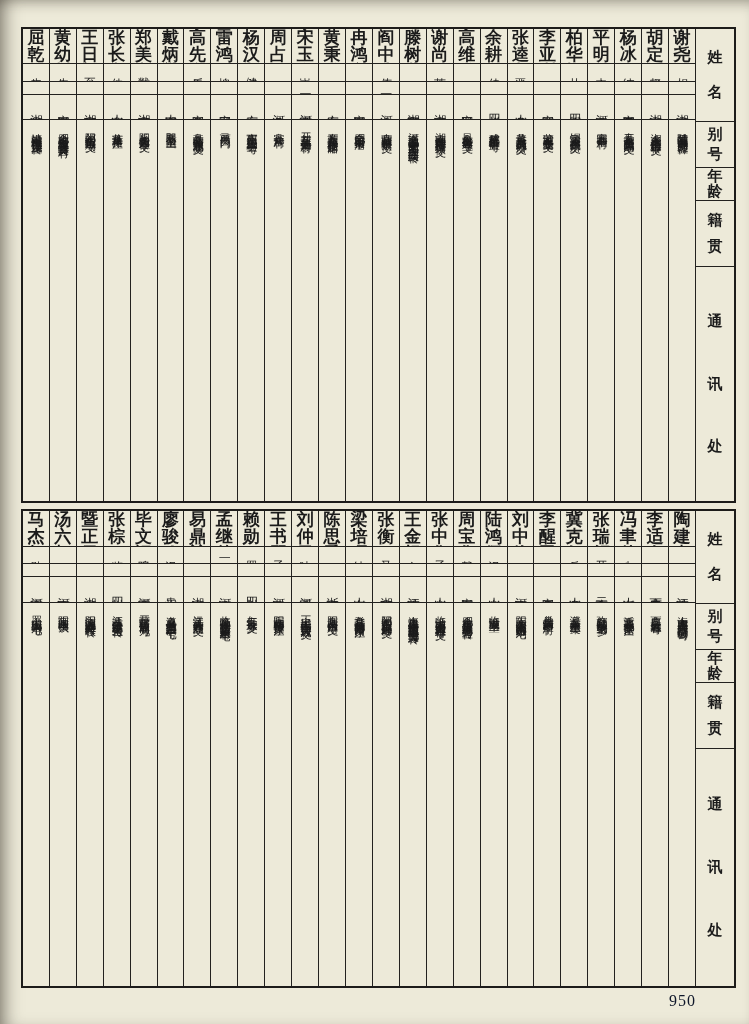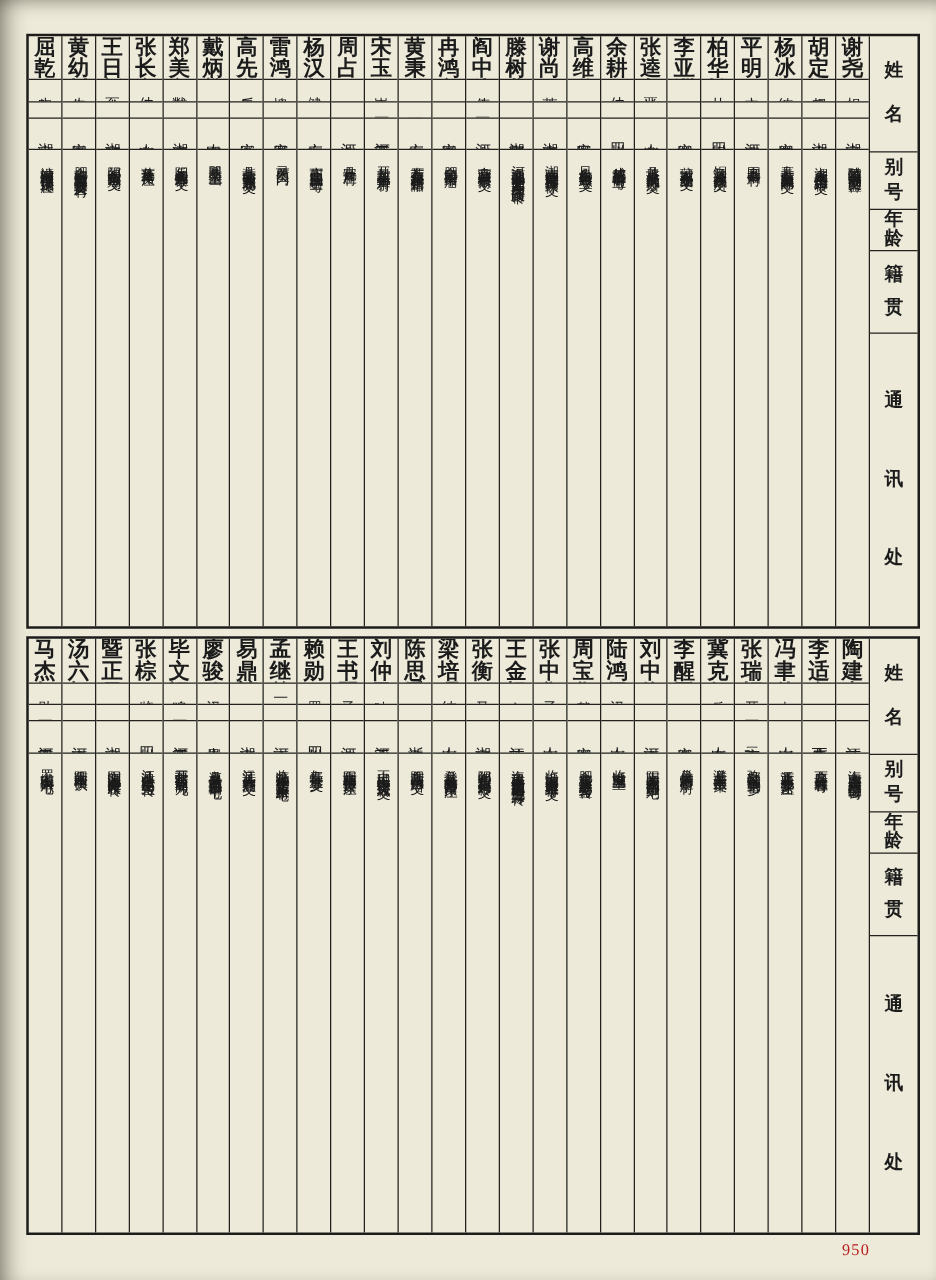--- a/index.html
+++ b/index.html
@@ -59,23 +59,23 @@
   .native .vtext{font-size:12.5px;letter-spacing:1.5px;}
   .addr .vtext{
     font-size:11px;letter-spacing:1px;
     height:calc(100% - 8px);
     margin:4px auto 0;
     max-width:100%;
   }
   .page-number{
     text-align:right;
     padding:4px 40px 0 0;
-    font-size:13px;
+    font-size:16px;
     letter-spacing:1px;
-    color:#b91c1c;
+    color:#0f172a;
   }
 </style>
 </head>
 <body>
 
 <div class="sheet">
   <div class="band top" id="band-top">
       <div class="col header">
         <div class="cell name">
           <div class="vstack">

